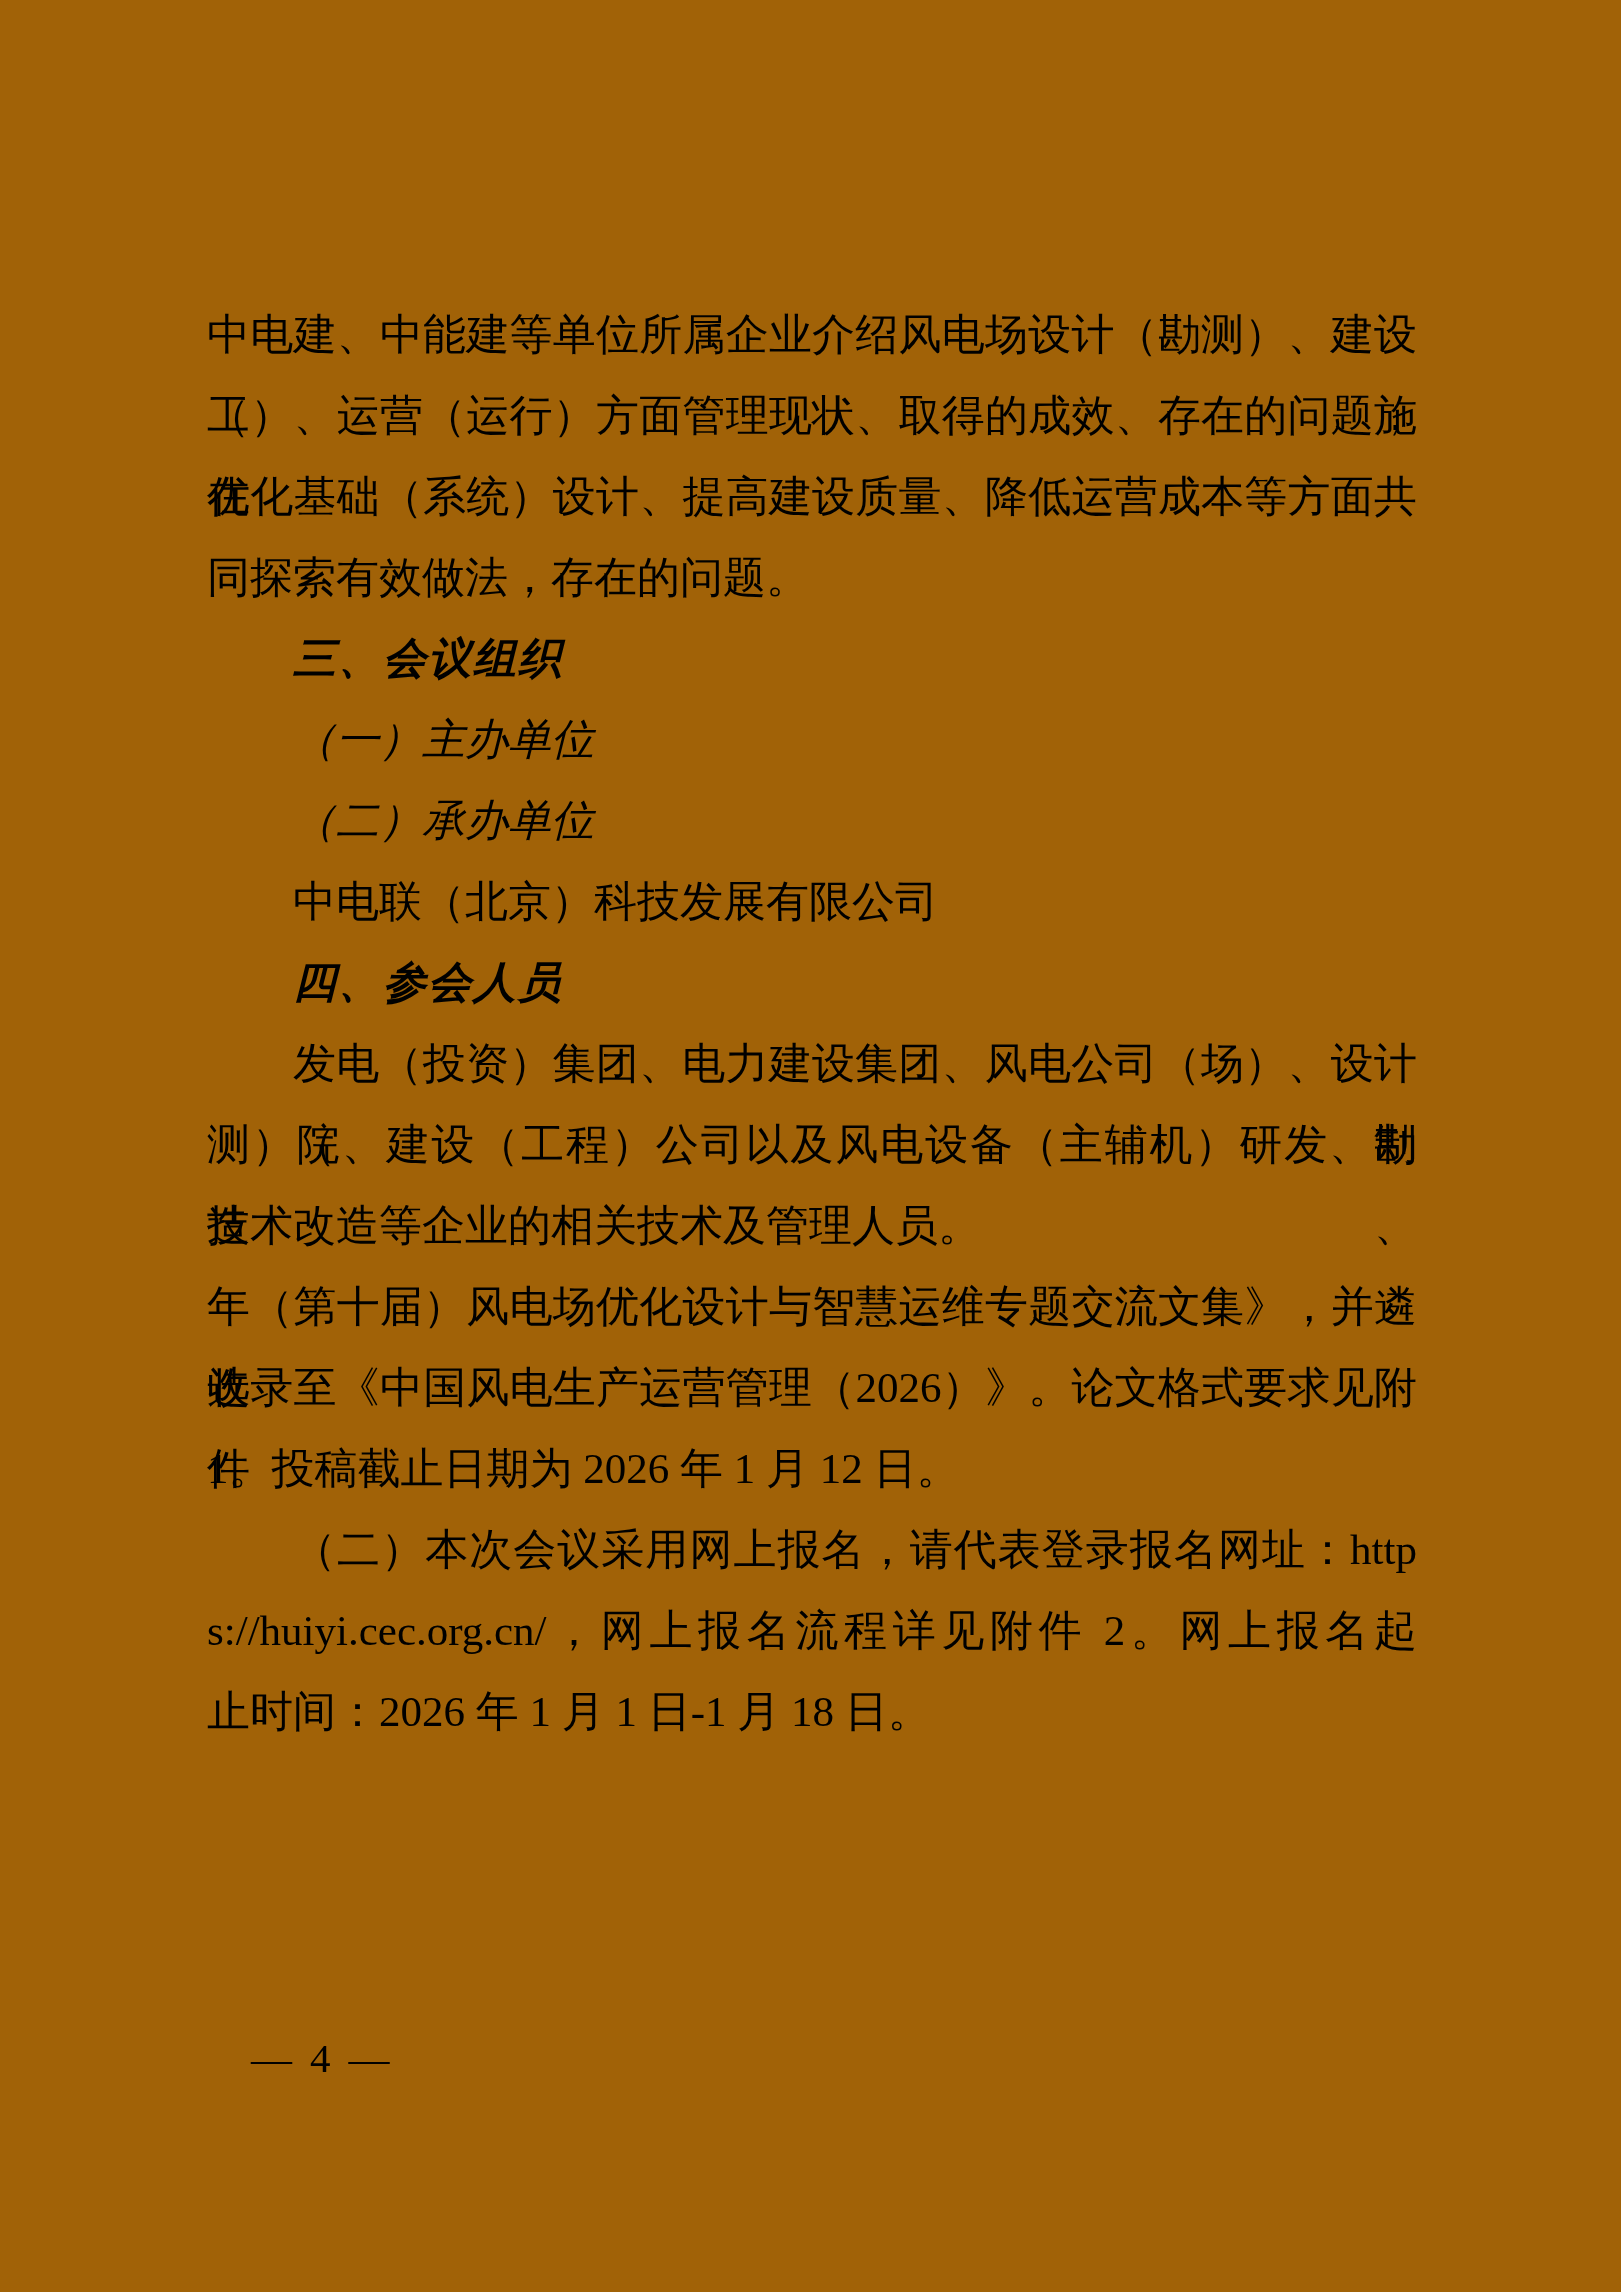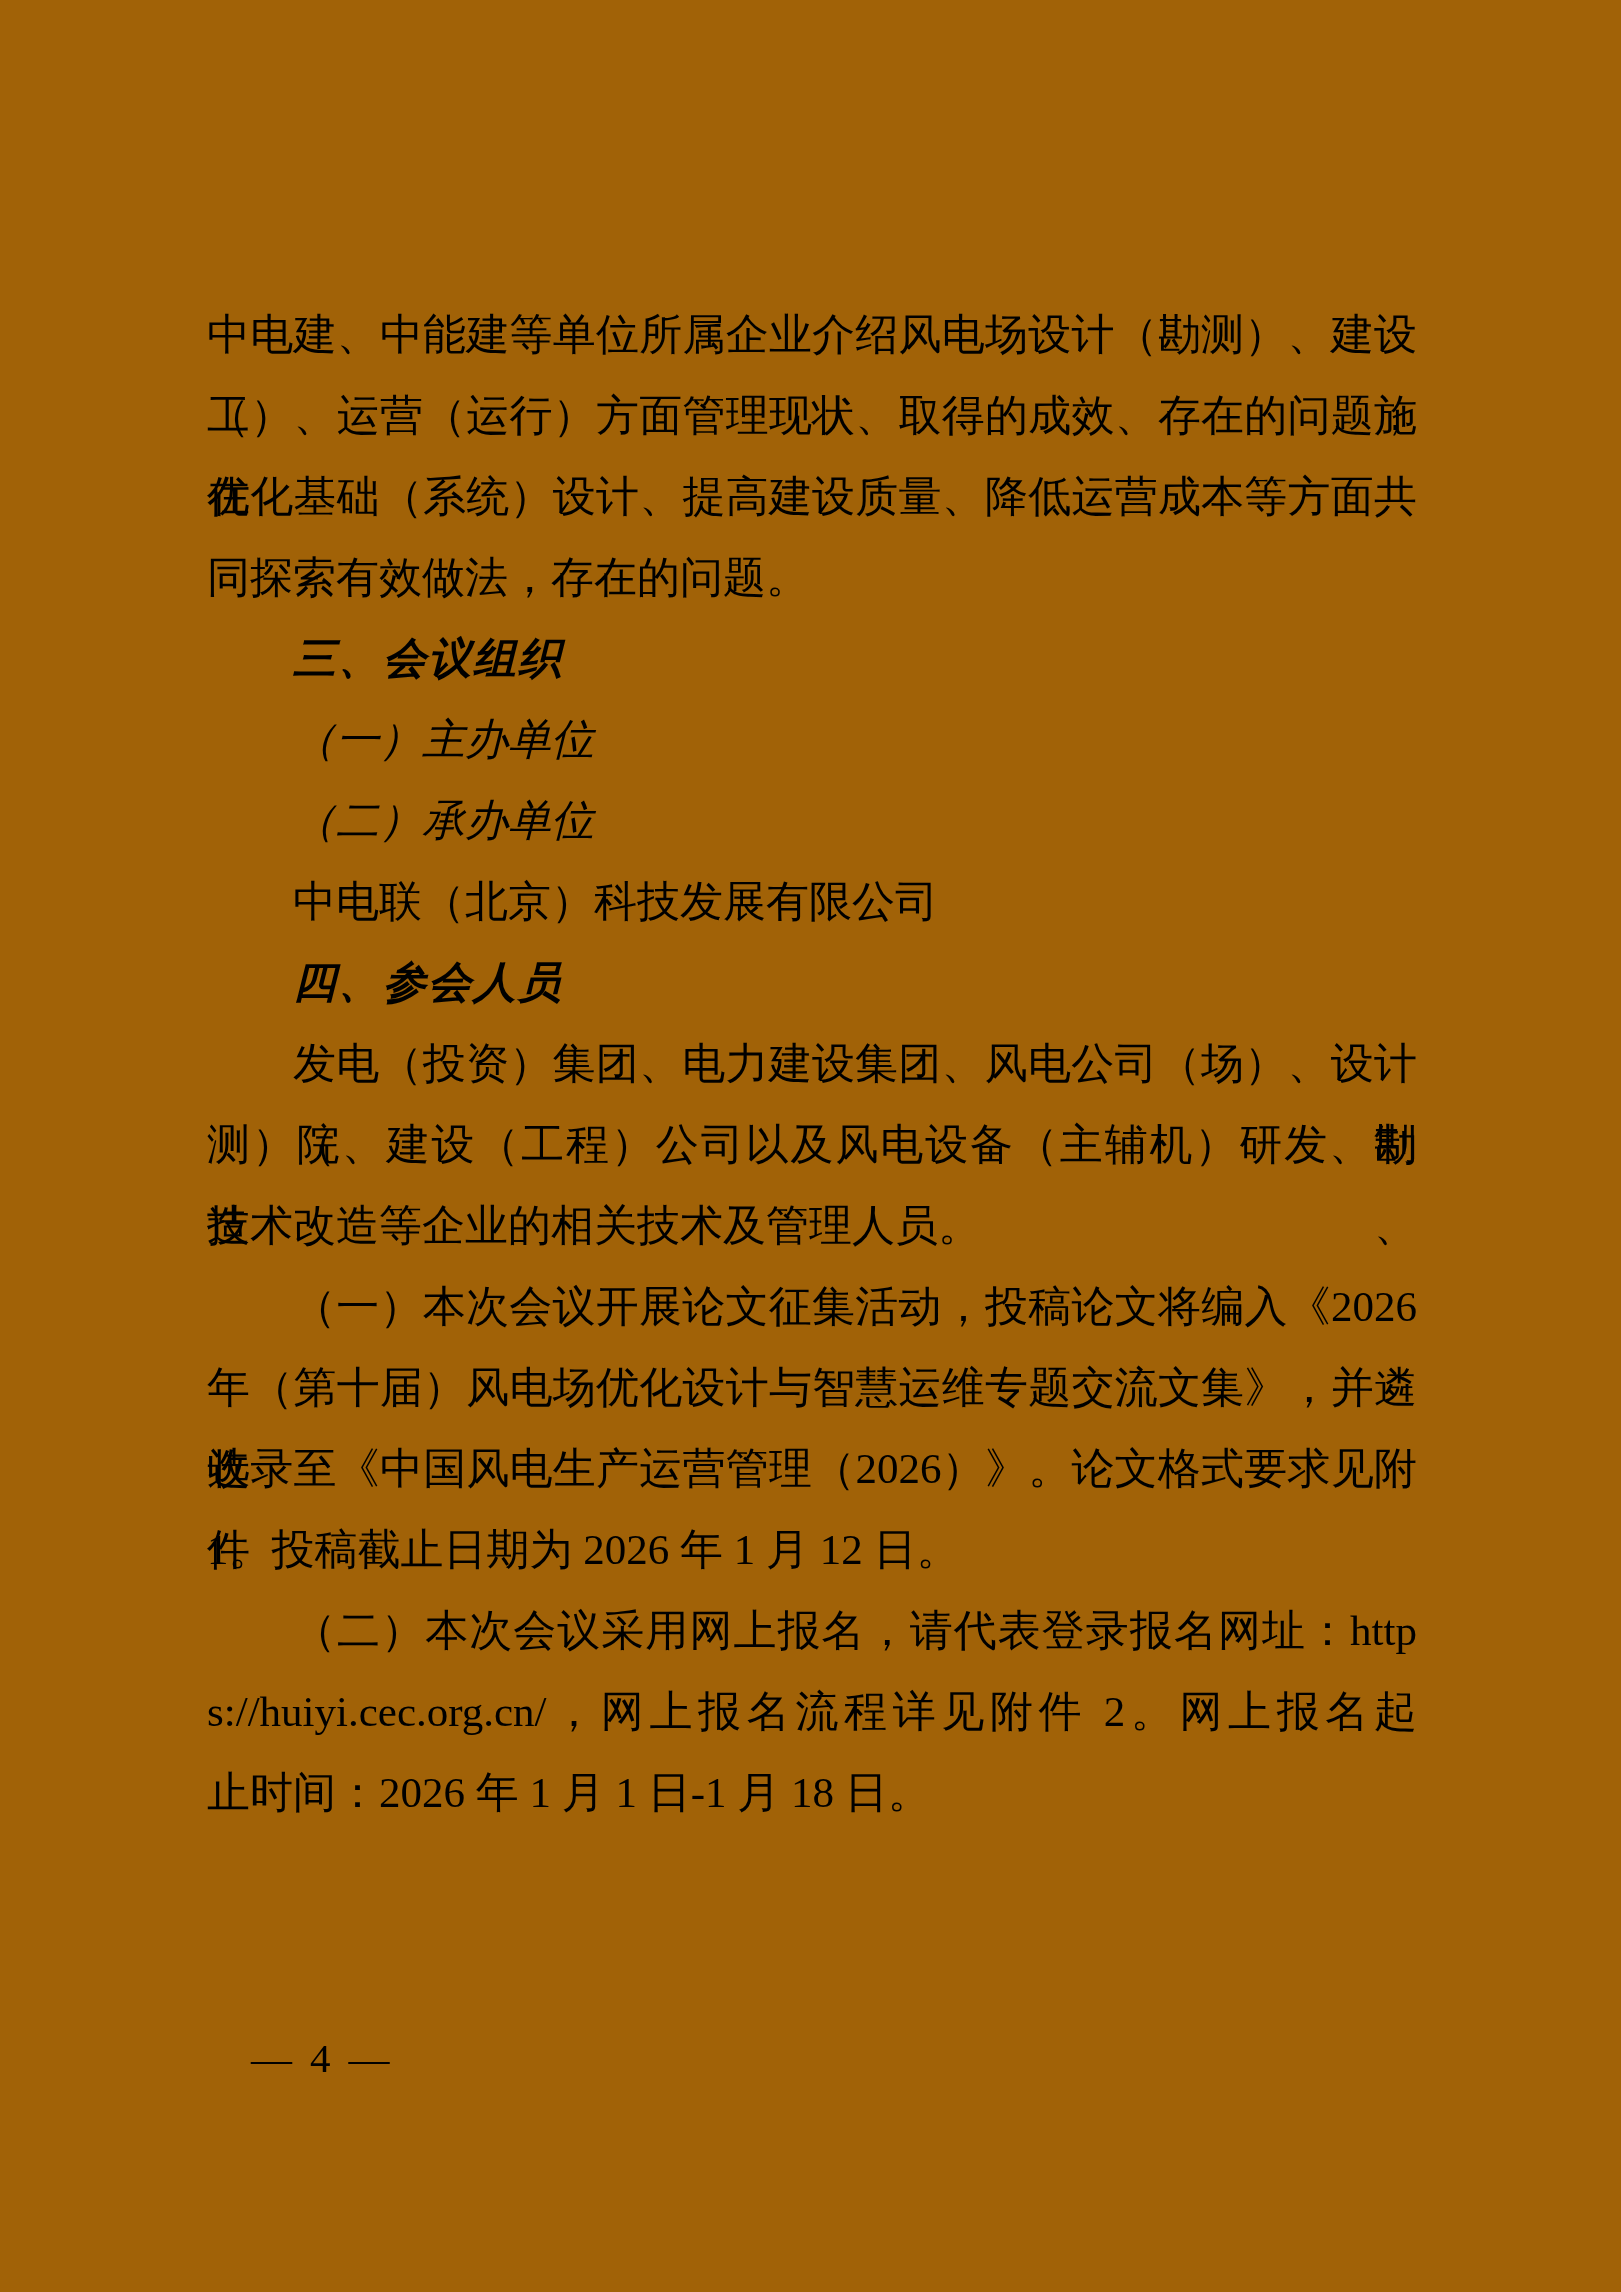--- a/index.html
+++ b/index.html
@@ -68,21 +68,20 @@
       <div class="line body justify">优化基础（系统）设计、提高建设质量、降低运营成本等方面共</div>
       <div class="line body">同探索有效做法，存在的问题。</div>
       <div class="line heading indent">三、会议组织</div>
       <div class="line subheading indent">（一）主办单位</div>
       <div class="line subheading indent">（二）承办单位</div>
       <div class="line body indent">中电联（北京）科技发展有限公司</div>
       <div class="line heading indent">四、参会人员</div>
       <div class="line body indent justify">发电（投资）集团、电力建设集团、风电公司（场）、设计（勘</div>
       <div class="line body justify">测）院、建设（工程）公司以及风电设备（主辅机）研发、制造、</div>
       <div class="line body">技术改造等企业的相关技术及管理人员。</div>
-      <div class="line body indent justify">（一）本次会议开展论文征集活动，投稿论文将编入《2026</div>
       <div class="line body justify">年（第十届）风电场优化设计与智慧运维专题交流文集》，并遴选</div>
       <div class="line body justify">收录至《中国风电生产运营管理（2026）》。论文格式要求见附件</div>
       <div class="line body">1。投稿截止日期为 2026 年 1 月 12 日。</div>
       <div class="line body indent justify">（二）本次会议采用网上报名，请代表登录报名网址：http</div>
       <div class="line body justify">s://huiyi.cec.org.cn/，网上报名流程详见附件 2。网上报名起</div>
       <div class="line body">止时间：2026 年 1 月 1 日-1 月 18 日。</div>
     </div>
   <div class="page-footer">— 4 —</div>
 </div>
 

